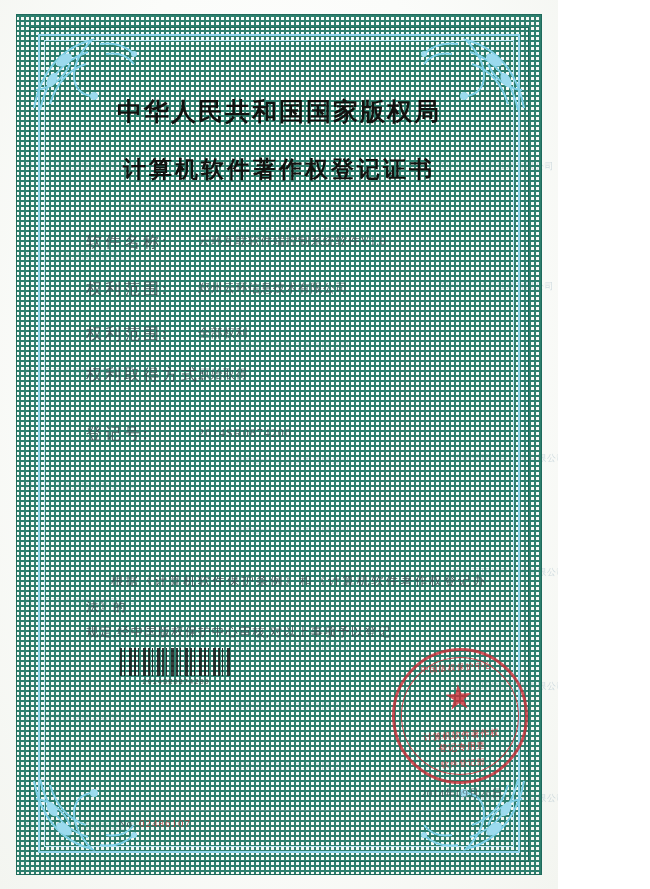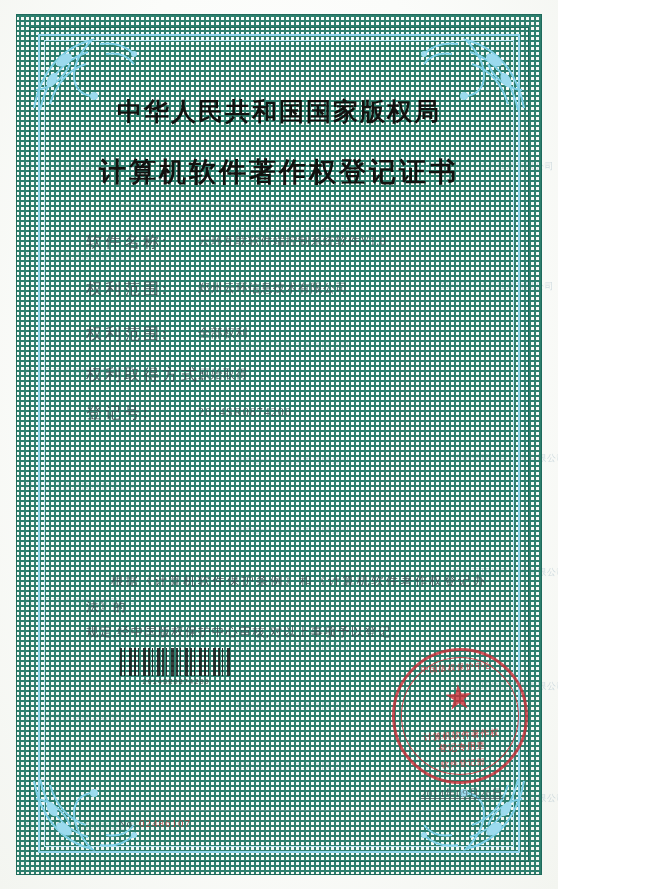--- a/index.html
+++ b/index.html
@@ -99,21 +99,21 @@
   }
   #issuer-title {
     font-size: 25px;
     letter-spacing: 2px;
     color: #13110f;
     font-weight: 700;
     font-family: "Liberation Serif", serif;
   }
   #certificate-title {
     margin-top: 26px;
-    font-size: 27px;
+    font-size: 23px;
     letter-spacing: 3px;
     color: #13110f;
     font-weight: 700;
   }
 
   
   #title-rule {
     position: absolute;
     left: 120px;
     right: 120px;
@@ -260,21 +260,20 @@
   #issue-date {
     position: absolute;
     left: 392px;
     top: 786px;
     width: 140px;
     text-align: center;
     font-size: 11px;
     color: #3d4d53;
     opacity: .7;
     letter-spacing: .5px;
-    text-decoration: underline;
   }
 
   
   #footer-serial {
     position: absolute;
     left: 118px;
     bottom: 60px;
     font-size: 11px;
     color: #3d4d53;
     opacity: .8;
@@ -424,21 +423,21 @@
 
     <div id="fields-lower">
       <div class="field-row" style="margin-top:20px">
         <div class="field-label">权利范围:</div>
         <div class="field-value blurred">全部权利</div>
       </div>
       <div class="field-row" style="margin-top:20px">
         <div class="field-label">权利取得方式:</div>
         <div class="field-value blurred">原始取得</div>
       </div>
-      <div class="field-row" id="row-regno" style="margin-top:17px">
+      <div class="field-row" id="row-regno" style="margin-top:38px">
         <div class="field-label">登记号:</div>
         <div class="field-value blurred">2014SR0874200</div>
       </div>
     </div>
   </div>
 
   <div id="statement-block">
     <div id="statement-line1">根据《计算机软件保护条例》和《计算机软件著作权登记办法》的</div>
     <div id="statement-line2">规定,经中国版权保护中心审核,对以上事项予以登记。</div>
   </div>

